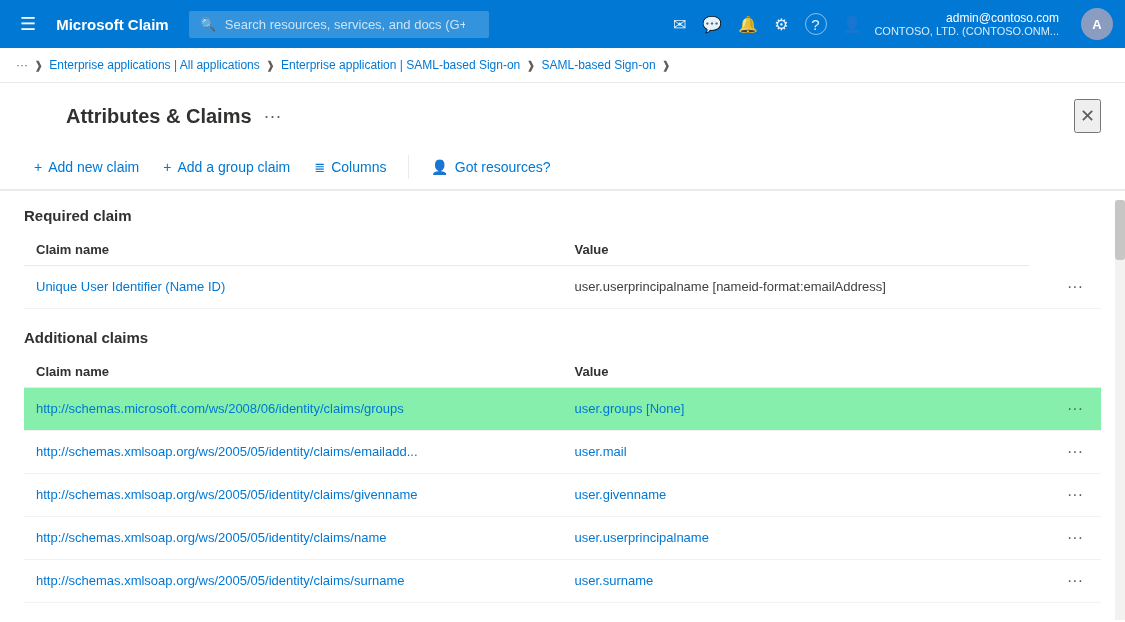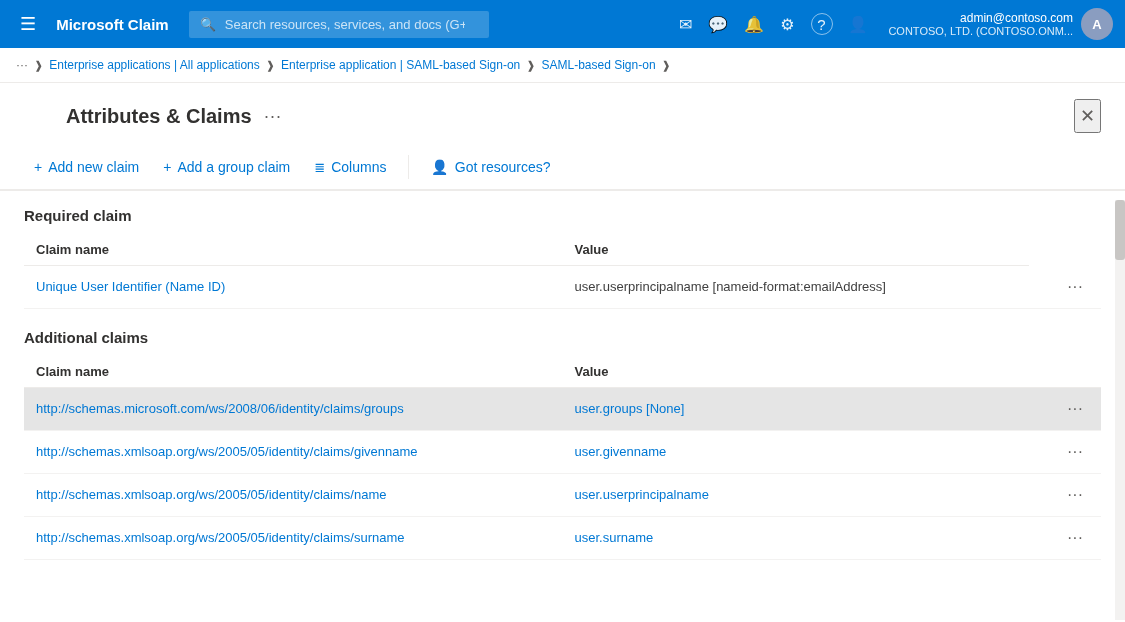--- a/index.html
+++ b/index.html
@@ -35,21 +35,21 @@
       border: none;
       color: rgba(255,255,255,0.85);
       font-size: 13px;
       outline: none;
       width: 240px;
     }
     .top-nav .search-bar input::placeholder { color: rgba(255,255,255,0.75); }
     .top-nav .spacer { flex: 1; }
     .top-nav .nav-icons { display: flex; align-items: center; gap: 16px; }
     .top-nav .nav-icon { color: #fff; font-size: 16px; cursor: pointer; opacity: 0.9; }
-    .top-nav .user-info { display: flex; align-items: center; gap: 8px; margin-left: 8px; }
+    .top-nav .user-info { display: flex; align-items: center; gap: 22px; }
     .top-nav .user-text { text-align: right; }
     .top-nav .user-email { font-size: 12px; }
     .top-nav .user-org { font-size: 11px; opacity: 0.85; }
     .avatar {
       width: 32px; height: 32px; border-radius: 50%;
       background: #8a9dc0;
       display: flex; align-items: center; justify-content: center;
       color: #fff; font-size: 13px; font-weight: 600;
     }
 
@@ -118,21 +118,21 @@
       padding: 6px 12px 8px 12px;
       border-bottom: 1px solid #edebe9;
       margin-top: 20px;
     }
     .claims-table td {
       padding: 10px 12px;
       font-size: 13px;
       border-bottom: 1px solid #f3f2f1;
       vertical-align: middle;
     }
-    .claims-table tr.highlighted td { background: #e5e5e5; }
+    .claims-table tr.highlighted td { background: #86efac; }
     .claim-link { color: #0078d4; text-decoration: none; }
     .value-text { color: #404040; }
     .value-highlight { color: #0078d4; }
     .actions-cell { text-align: right; white-space: nowrap; }
     .ellipsis-btn {
       background: transparent;
       border: none;
       cursor: pointer;
       color: #605e5c;
       font-size: 16px;
@@ -256,20 +256,25 @@
           <th style="width:60px;"></th>
         </tr>
       </thead>
       <tbody id="additional-claims-body">
       <tr class="highlighted">
     <td><a href="#" class="claim-link">http://schemas.microsoft.com/ws/2008/06/identity/claims/groups</a></td>
     <td class="value-highlight">user.groups [None]</td>
     <td class="actions-cell"><button class="ellipsis-btn">···</button></td>
   </tr>
           <tr>
+    <td><a href="#" class="claim-link">http://schemas.xmlsoap.org/ws/2005/05/identity/claims/emailadd...</a></td>
+    <td class="value-highlight">user.mail</td>
+    <td class="actions-cell"><button class="ellipsis-btn">···</button></td>
+  </tr>
+          <tr>
     <td><a href="#" class="claim-link">http://schemas.xmlsoap.org/ws/2005/05/identity/claims/givenname</a></td>
     <td class="value-highlight">user.givenname</td>
     <td class="actions-cell"><button class="ellipsis-btn">···</button></td>
   </tr>
           <tr>
     <td><a href="#" class="claim-link">http://schemas.xmlsoap.org/ws/2005/05/identity/claims/name</a></td>
     <td class="value-highlight">user.userprincipalname</td>
     <td class="actions-cell"><button class="ellipsis-btn">···</button></td>
   </tr>
           <tr>

